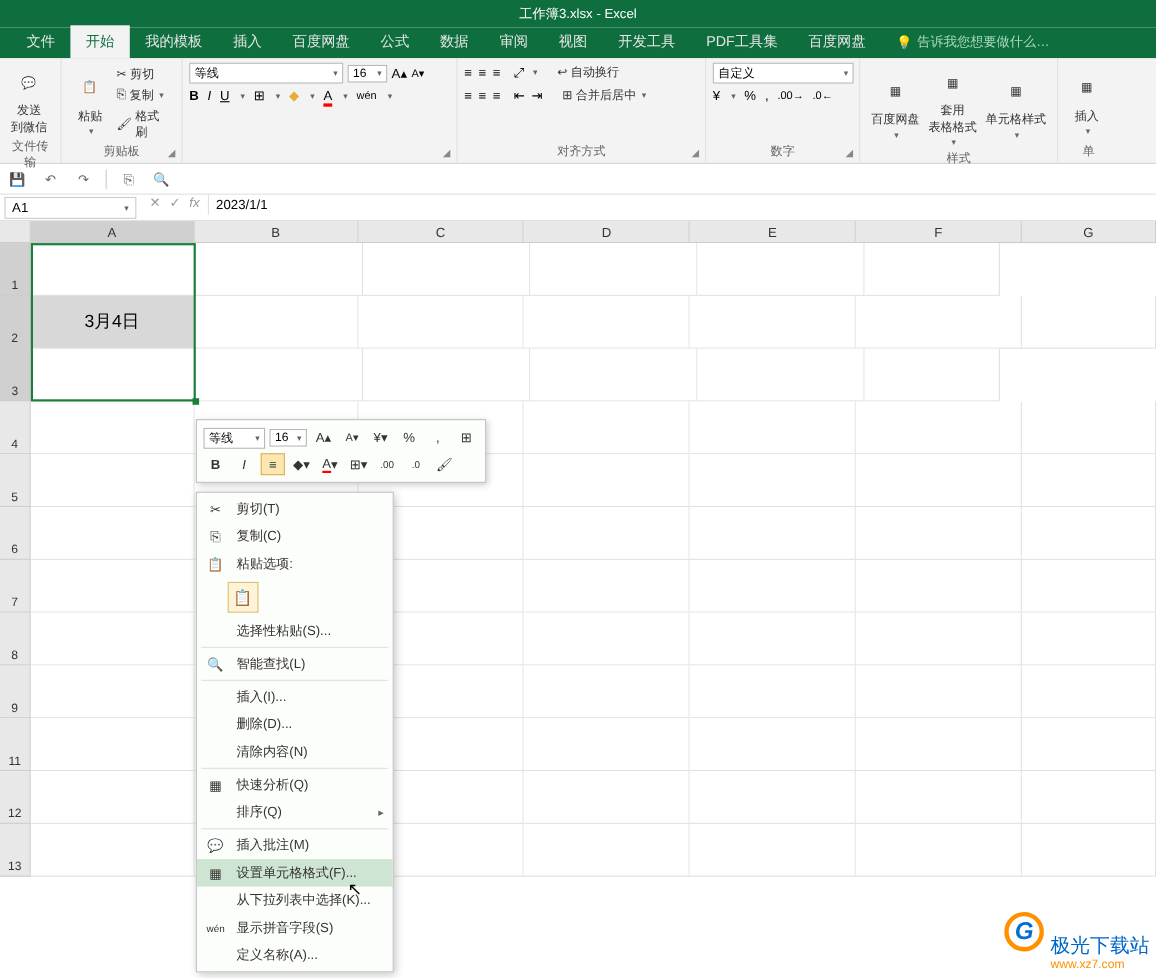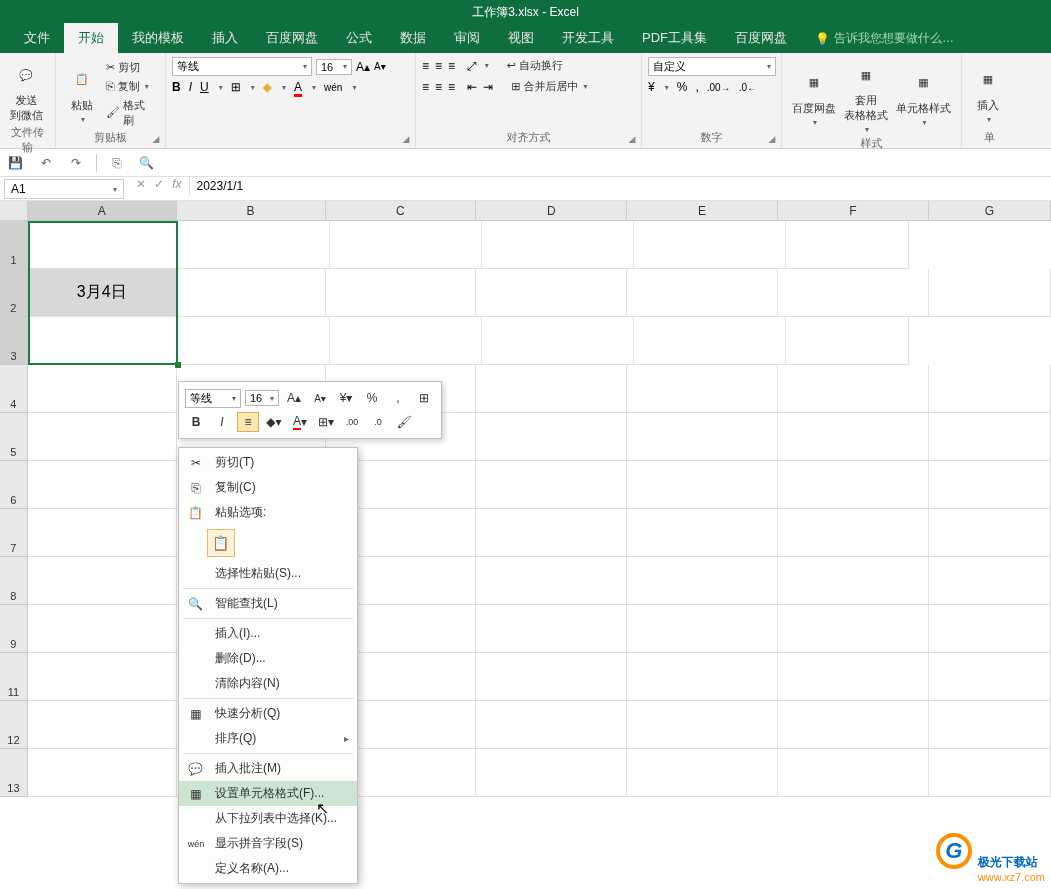--- a/index.html
+++ b/index.html
@@ -69,21 +69,21 @@
 .ctx-sep { height:1px; background:#e0e0e0; margin:2px 4px; }
 .ctx-paste-icon { width:28px; height:28px; border:1px solid #e0c070; background:#fdf3d8; margin-left:28px; display:flex; align-items:center; justify-content:center; font-size:14px; }
 
 
 .cursor { position:absolute; left:316px; top:598px; font-size:16px; color:#000; pointer-events:none; z-index:100; }
 
 
 .watermark { position:absolute; right:6px; bottom:6px; display:flex; align-items:center; gap:6px; }
 .wm-logo { width:36px; height:36px; border-radius:50%; border:4px solid #ff9000; background:#fff; display:flex; align-items:center; justify-content:center; color:#0070d0; font-weight:bold; font-size:22px; font-style:italic; }
 .wm-text { display:flex; flex-direction:column; }
-.wm-cn { font-size:12px; font-weight:bold; color:#0066c8;margin-top:36px; }
+.wm-cn { font-size:18px; font-weight:normal; color:#0066c8;margin-top:36px; }
 .wm-en { font-size:11px; color:#ff9000; }
 </style>
 </head>
 <body>
 
 <div class="title-bar">
   <span>工作簿3.xlsx - Excel</span>
 </div>
 
 <div class="tabs">

